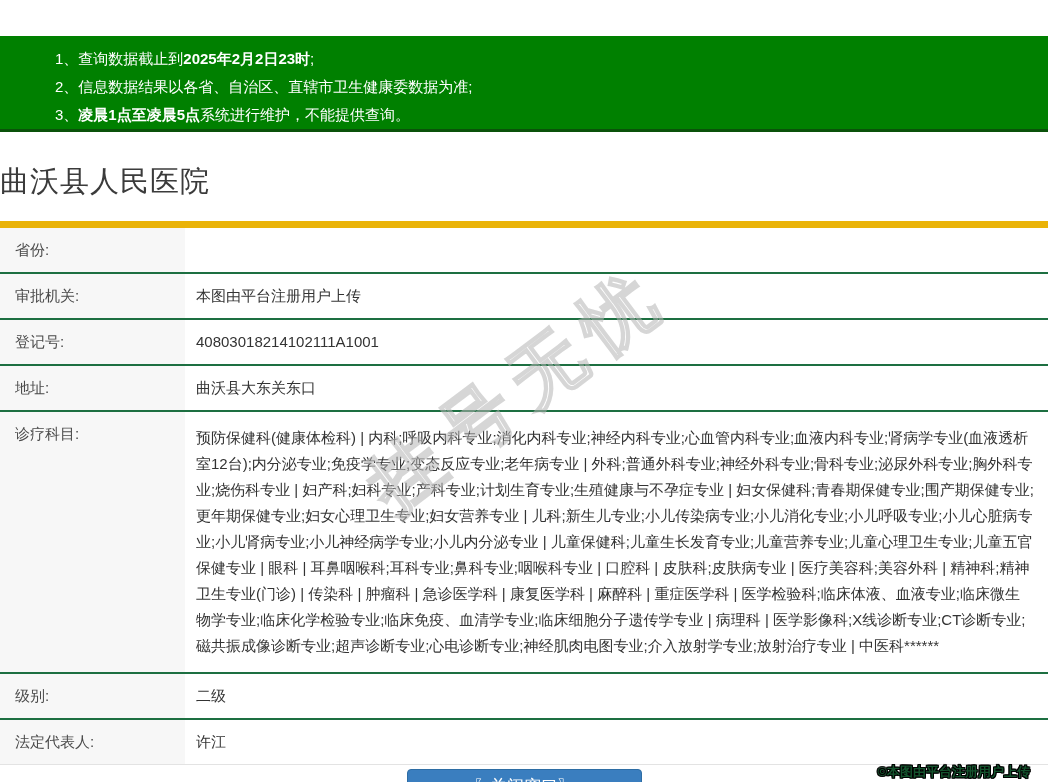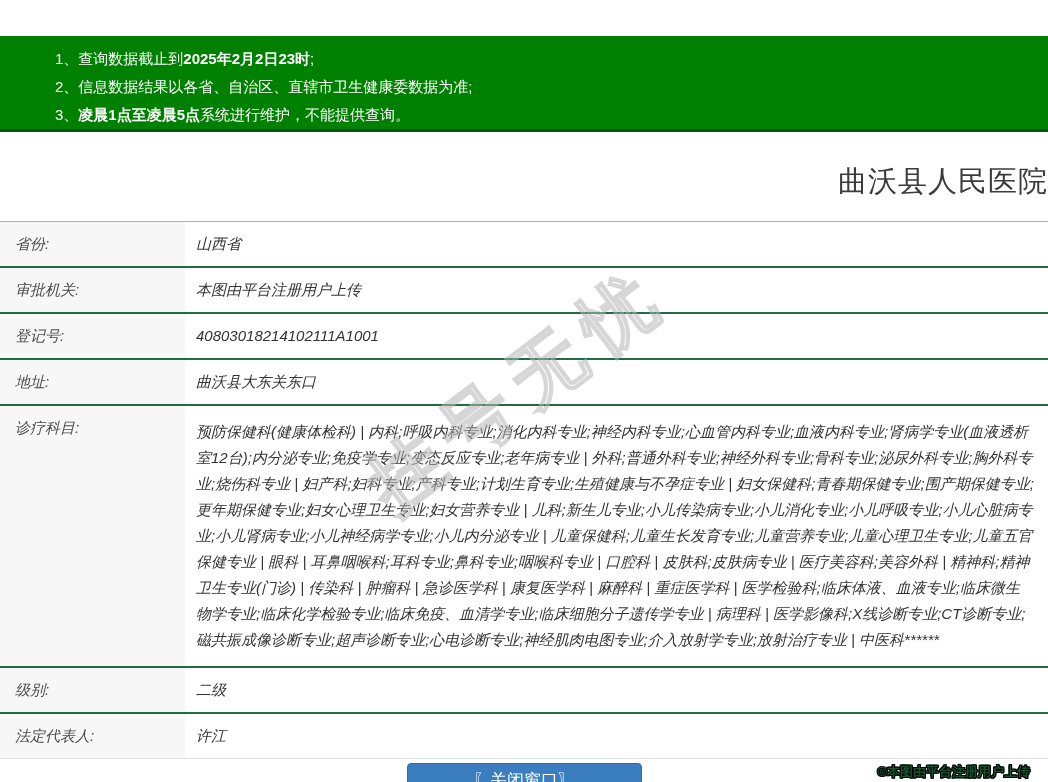--- a/index.html
+++ b/index.html
@@ -15,26 +15,26 @@
     border-bottom:3px solid #0a520a;
     height:96px; box-sizing:border-box;
     padding:9px 20px 0 55px;
     margin-top:36px;
   }
   .banner .line { color:#ffffff; font-size:15px; line-height:28px; white-space:nowrap; }
   .banner .bold { font-weight:bold; }
 
   
   .page-title {
-    margin:30px 0 0 0; text-align:right;
+    margin:30px 0 0 0; text-align:left;
     font-size:29px; font-weight:500; color:#3b3b3b; letter-spacing:1px;
   }
 
   
-  .info-table { margin-top:19px; border-top:1px solid #eab308;font-style:italic; }
+  .info-table { margin-top:19px; border-top:7px solid #eab308; }
   .row { display:flex; border-bottom:2px solid #1d6f41; min-height:44px; }
   .row:last-child { border-bottom:1px solid #e3e3e3; }
   .cell-label {
     width:185px; flex-shrink:0; box-sizing:border-box;
     background:#f7f7f7;
     padding:0 5px 0 15px;
     display:flex; align-items:center;
     font-size:15px; color:#4a4a4a;
   }
   .cell-value {
@@ -83,21 +83,20 @@
   <div class="line"><span>1、查询数据截止到</span><span class="bold">2025年2月2日23时</span><span>;</span></div>
   <div class="line"><span>2、信息数据结果以各省、自治区、直辖市卫生健康委数据为准;</span></div>
   <div class="line"><span>3、</span><span class="bold">凌晨1点至凌晨5点</span><span>系统进行维护，不能提供查询。</span></div>
 </div>
 
 <h1 class="page-title">曲沃县人民医院</h1>
 
 <div class="info-table">
   <div class="row">
     <div class="cell-label">省份:</div>
-    <div class="cell-value">山西省</div>
   </div>
   <div class="row">
     <div class="cell-label">审批机关:</div>
     <div class="cell-value">本图由平台注册用户上传</div>
   </div>
   <div class="row">
     <div class="cell-label">登记号:</div>
     <div class="cell-value">40803018214102111A1001</div>
   </div>
   <div class="row">

